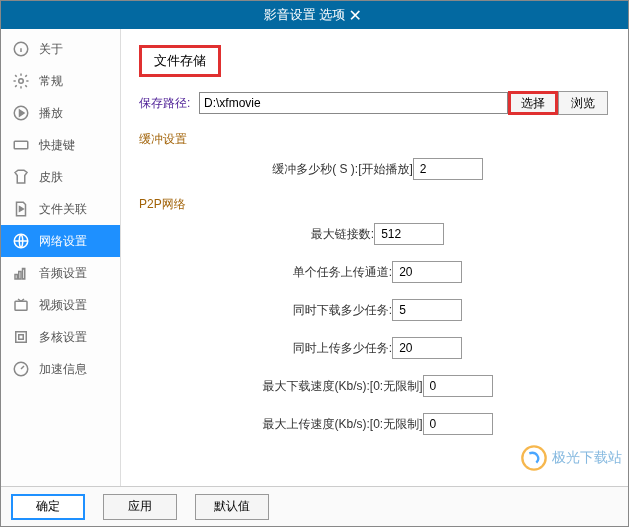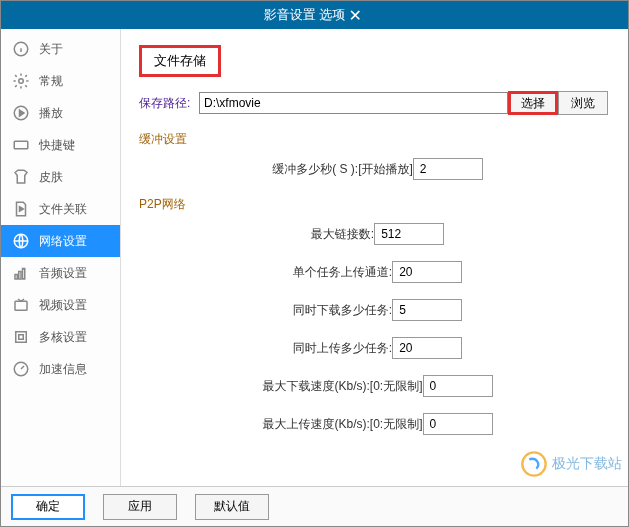--- a/index.html
+++ b/index.html
@@ -22,21 +22,21 @@
 .btn { border: 1px solid #999; background: #f5f5f5; height: 24px; padding: 0 12px; margin-left: 0; cursor: pointer; font-size: 12px; }
 .btn-highlight { border: 3px solid #e03030; padding: 0 10px; }
 .section-title { font-size: 12px; color: #a16207; margin: 16px 0 10px 0; }
 .indent { padding-left: 16px; }
 .num-input { width: 70px; border: 1px solid #999; height: 22px; padding: 2px 6px; font-size: 12px; }
 .form-row { display: flex; align-items: center; justify-content: center; margin-bottom: 16px; padding-right: 8px; }
 .form-row .flabel { color: #333; }
 .footer { height: 40px; border-top: 1px solid #ccc; display: flex; align-items: center; padding: 0 10px; gap: 18px; background: #fafafa; }
 .footer .btn { height: 26px; width: 74px; margin-left: 0; }
 .footer .btn-primary { border: 2px solid #1e90ff; background: #fff; }
-.watermark { position: absolute; right: 6px; bottom: 8px; font-size: 14px; color: #68a8d8; opacity: 0.8; display: flex; align-items: center; gap: 4px; pointer-events: none; }
+.watermark { position: absolute; right: 6px; bottom: 14px; font-size: 14px; color: #68a8d8; opacity: 0.8; display: flex; align-items: center; gap: 4px; pointer-events: none; }
 .watermark svg { width: 28px; height: 28px; }
 </style>
 </head>
 <body>
 
 <div class="window">
   <div class="titlebar">
     <span class="titlebar-title">影音设置 选项</span>
     <span class="close-btn">✕</span>
   </div>

